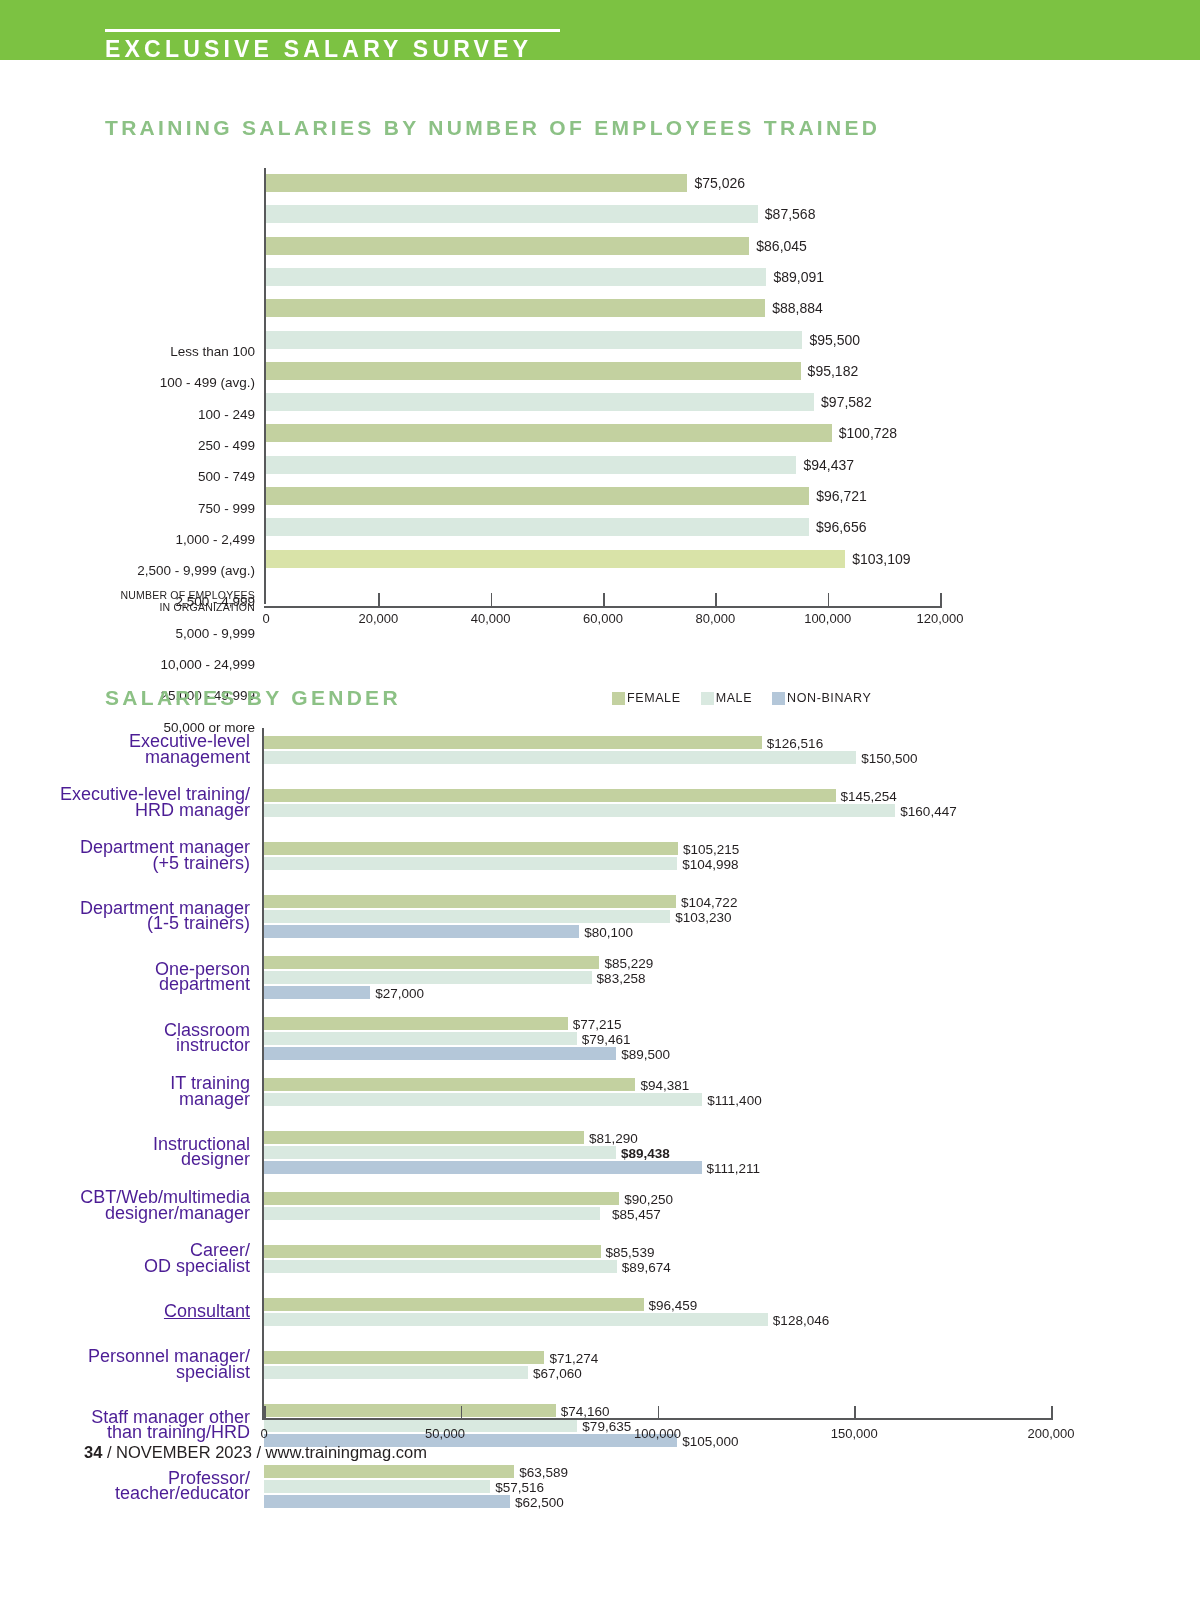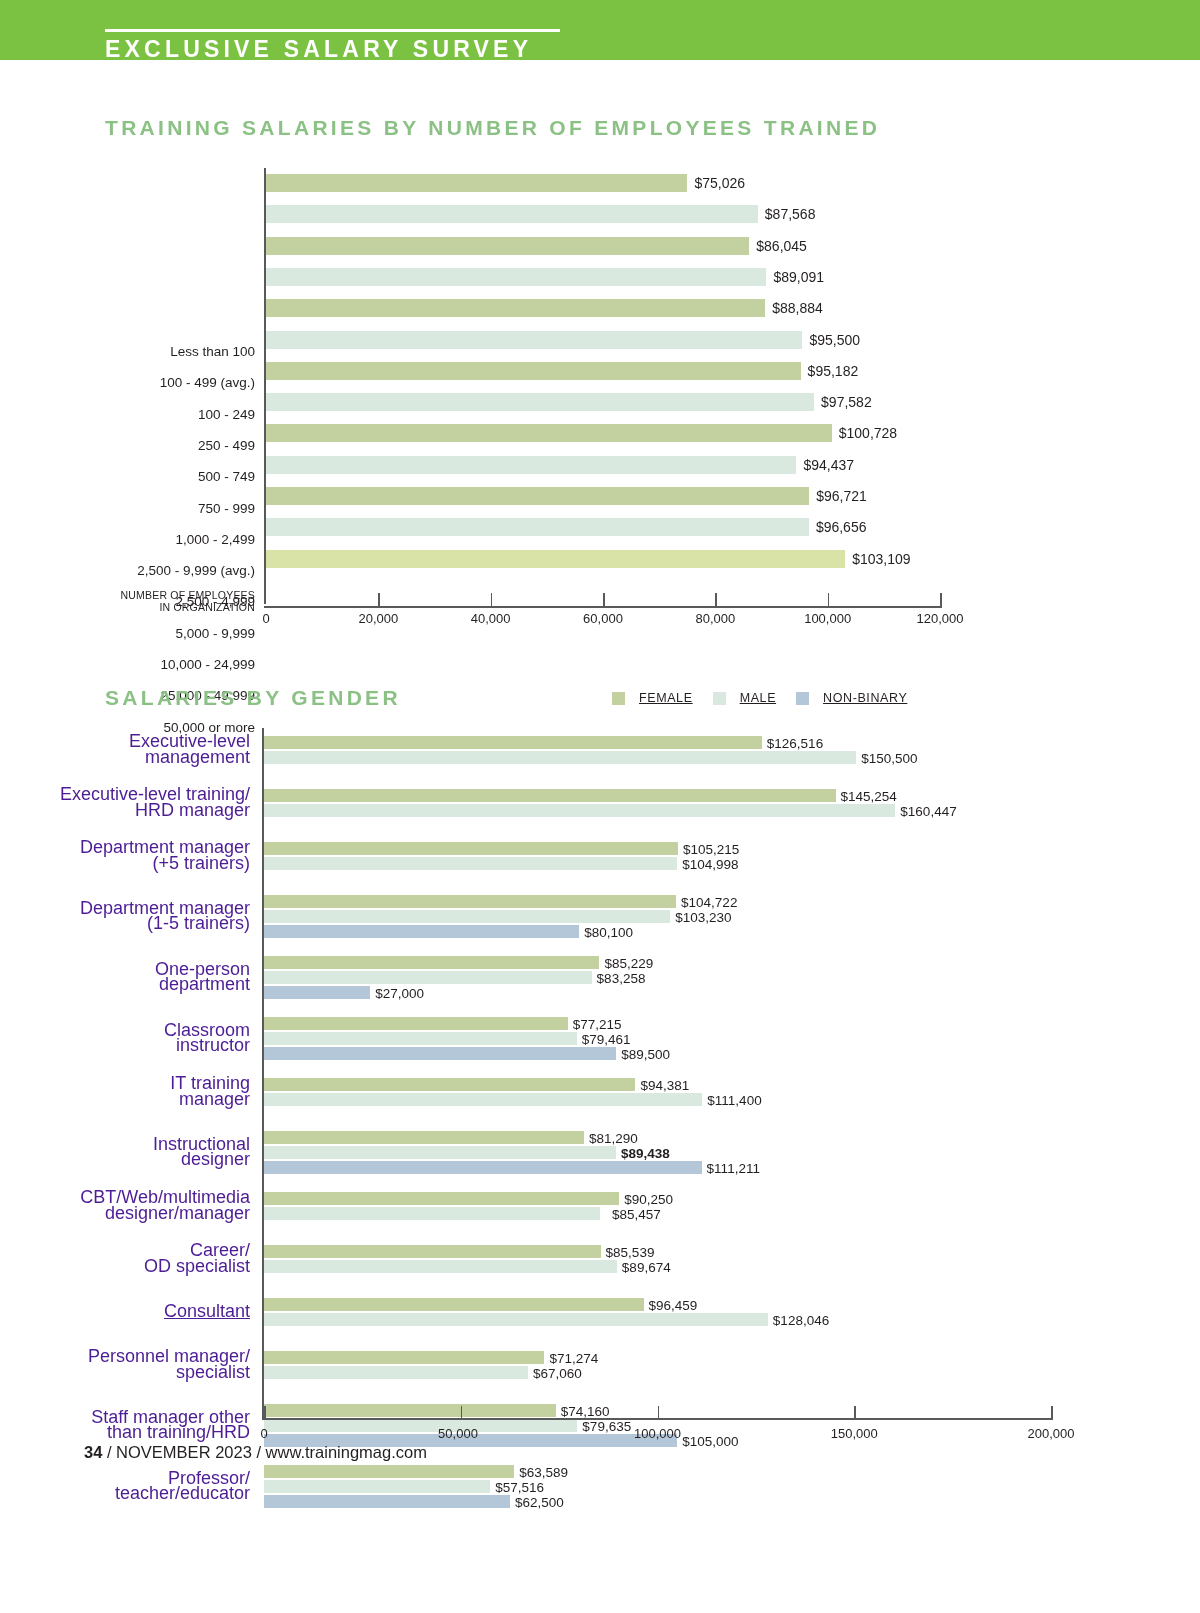--- a/index.html
+++ b/index.html
@@ -39,21 +39,21 @@
     text-align:right;
   }
   #chart1-title { left:105px; top:116px; }
   #chart2-title { left:105px; top:686px; }
 
   
   .legend {
     position:absolute; left:612px; top:691px;
     display:flex; align-items:center; gap:20px;
   }
-  .legend-item { display:flex; align-items:center; gap:14px;text-decoration:underline; }
+  .legend-item { display:flex; align-items:center; gap:2px; }
   .legend-swatch { width:13px; height:13px; display:block; }
   .legend-label {
     font-size:12.5px; letter-spacing:.6px; color:#231f20;
     white-space:nowrap;
   }
 
   
   .chart { position:absolute; }
 
   .axis-line {
@@ -323,21 +323,21 @@
       <div class="c2-value" style="left: 519.223px; top: 1466px;">$63,589</div>
       <div class="bar" style="left: 264px; top: 1480px; width: 226.325px; height: 13px; background: rgb(217, 233, 224);"></div>
       <div class="c2-value" style="left: 495.325px; top: 1481px;">$57,516</div>
       <div class="bar" style="left: 264px; top: 1495px; width: 245.938px; height: 13px; background: rgb(180, 199, 217);"></div>
       <div class="c2-value" style="left: 514.938px; top: 1496px;">$62,500</div>
       <div class="axis-line axis-v" style="left: 262px; top: 728px; height: 690px;"></div>
       <div class="axis-line axis-h" style="left: 262px; top: 1418px; width: 791px;"></div>
       <div class="tick" style="left: 264px; top: 1406px; height: 12px;"></div>
       <div class="tick-label" style="left: 264px; top: 1426px;">0</div>
       <div class="tick" style="left: 460.75px; top: 1406px; height: 12px;"></div>
-      <div class="tick-label" style="left: 458px; top: 1426px;">50,000</div>
+      <div class="tick-label" style="left: 445px; top: 1426px;">50,000</div>
       <div class="tick" style="left: 657.5px; top: 1406px; height: 12px;"></div>
       <div class="tick-label" style="left: 657.5px; top: 1426px;">100,000</div>
       <div class="tick" style="left: 854.25px; top: 1406px; height: 12px;"></div>
       <div class="tick-label" style="left: 854.25px; top: 1426px;">150,000</div>
       <div class="tick" style="left: 1051px; top: 1406px; height: 12px;"></div>
       <div class="tick-label" style="left: 1051px; top: 1426px;">200,000</div>
     </div>
 </div>
 
 <div class="footer">

